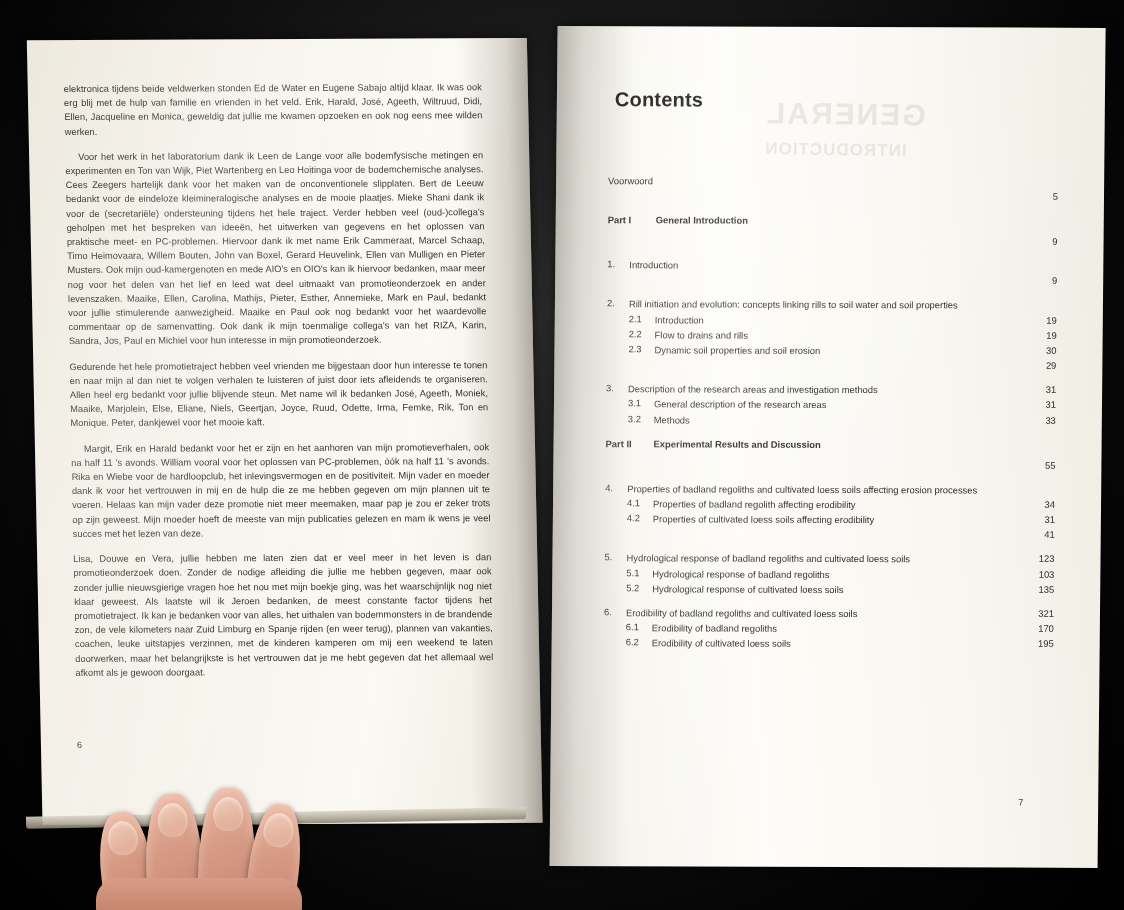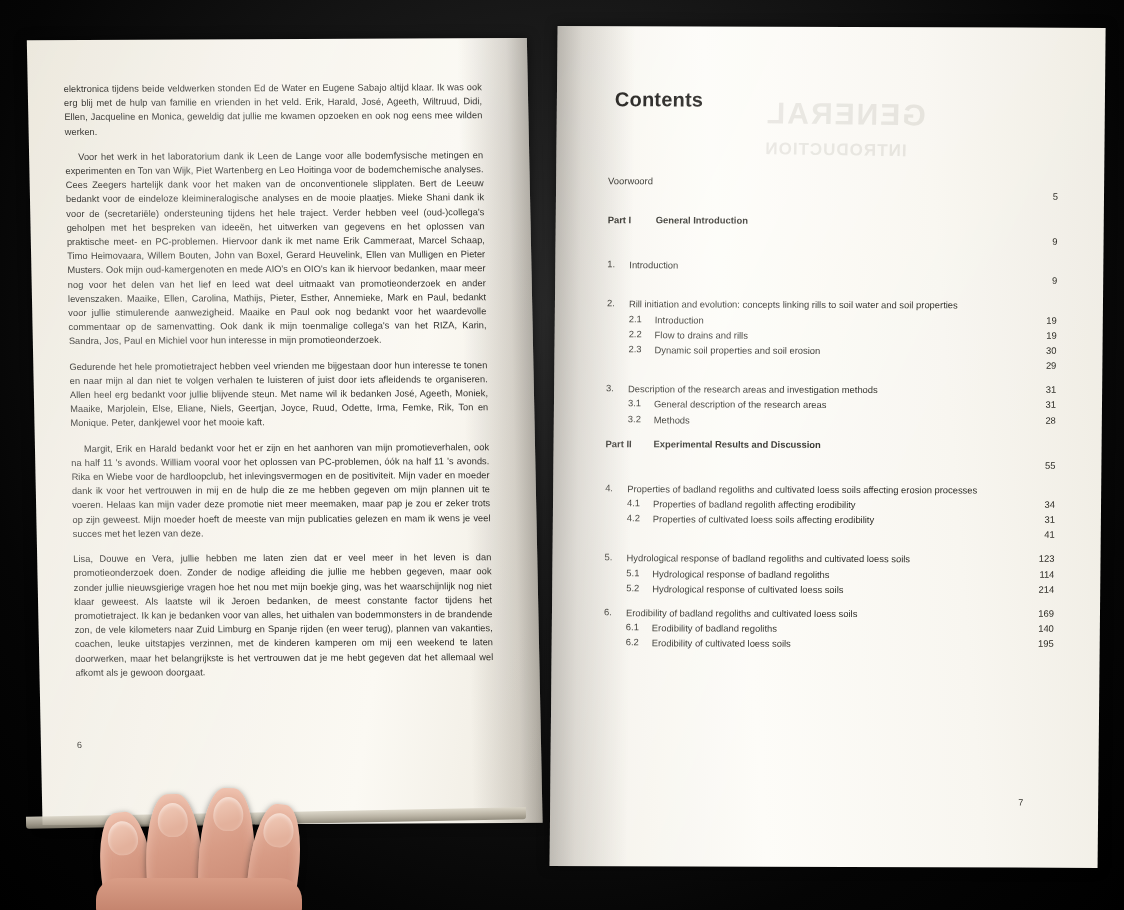--- a/index.html
+++ b/index.html
@@ -324,21 +324,21 @@
           <span class="pg">31</span>
         </div>
         <div class="toc-row">
           <span class="num sub">3.1</span>
           <span class="txt sub">General description of the research areas</span>
           <span class="pg">31</span>
         </div>
         <div class="toc-row">
           <span class="num sub">3.2</span>
           <span class="txt sub">Methods</span>
-          <span class="pg">28</span>
+          <span class="pg">33</span>
         </div>
 
         <div class="toc-row part">
           <span class="plabel">Part II</span>
           <span class="ptitle">Experimental Results and Discussion</span>
         </div>
         <div class="toc-row plain">
           <span class="pg">55</span>
         </div>
 
@@ -361,37 +361,37 @@
         </div>
 
         <div class="toc-row chapter">
           <span class="num">5.</span>
           <span class="txt">Hydrological response of badland regoliths and cultivated loess soils</span>
           <span class="pg">123</span>
         </div>
         <div class="toc-row">
           <span class="num sub">5.1</span>
           <span class="txt sub">Hydrological response of badland regoliths</span>
-          <span class="pg">114</span>
+          <span class="pg">103</span>
         </div>
         <div class="toc-row">
           <span class="num sub">5.2</span>
           <span class="txt sub">Hydrological response of cultivated loess soils</span>
-          <span class="pg">214</span>
+          <span class="pg">135</span>
         </div>
 
         <div class="toc-row chapter">
           <span class="num">6.</span>
           <span class="txt">Erodibility of badland regoliths and cultivated loess soils</span>
-          <span class="pg">169</span>
+          <span class="pg">321</span>
         </div>
         <div class="toc-row">
           <span class="num sub">6.1</span>
           <span class="txt sub">Erodibility of badland regoliths</span>
-          <span class="pg">140</span>
+          <span class="pg">170</span>
         </div>
         <div class="toc-row">
           <span class="num sub">6.2</span>
           <span class="txt sub">Erodibility of cultivated loess soils</span>
           <span class="pg">195</span>
         </div>
 
       </div>
 
       <div class="folio-right">7</div>

